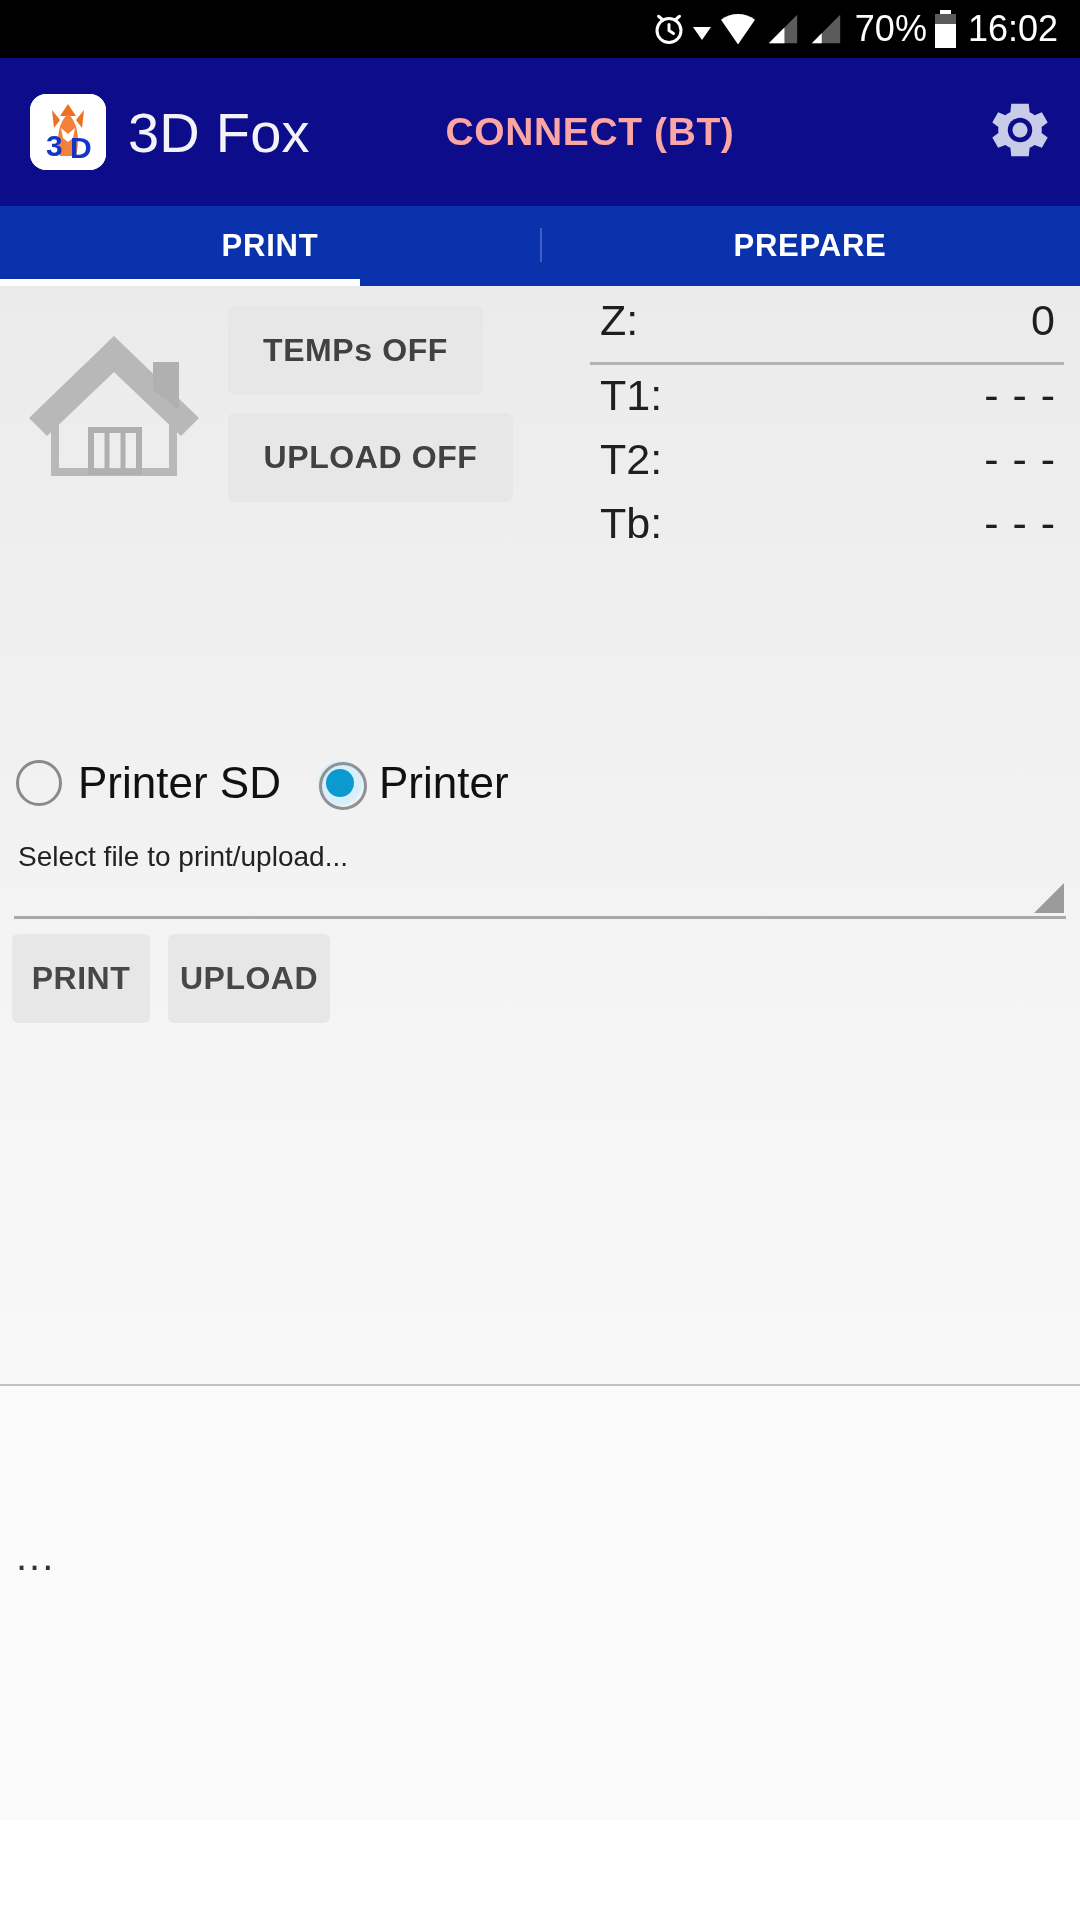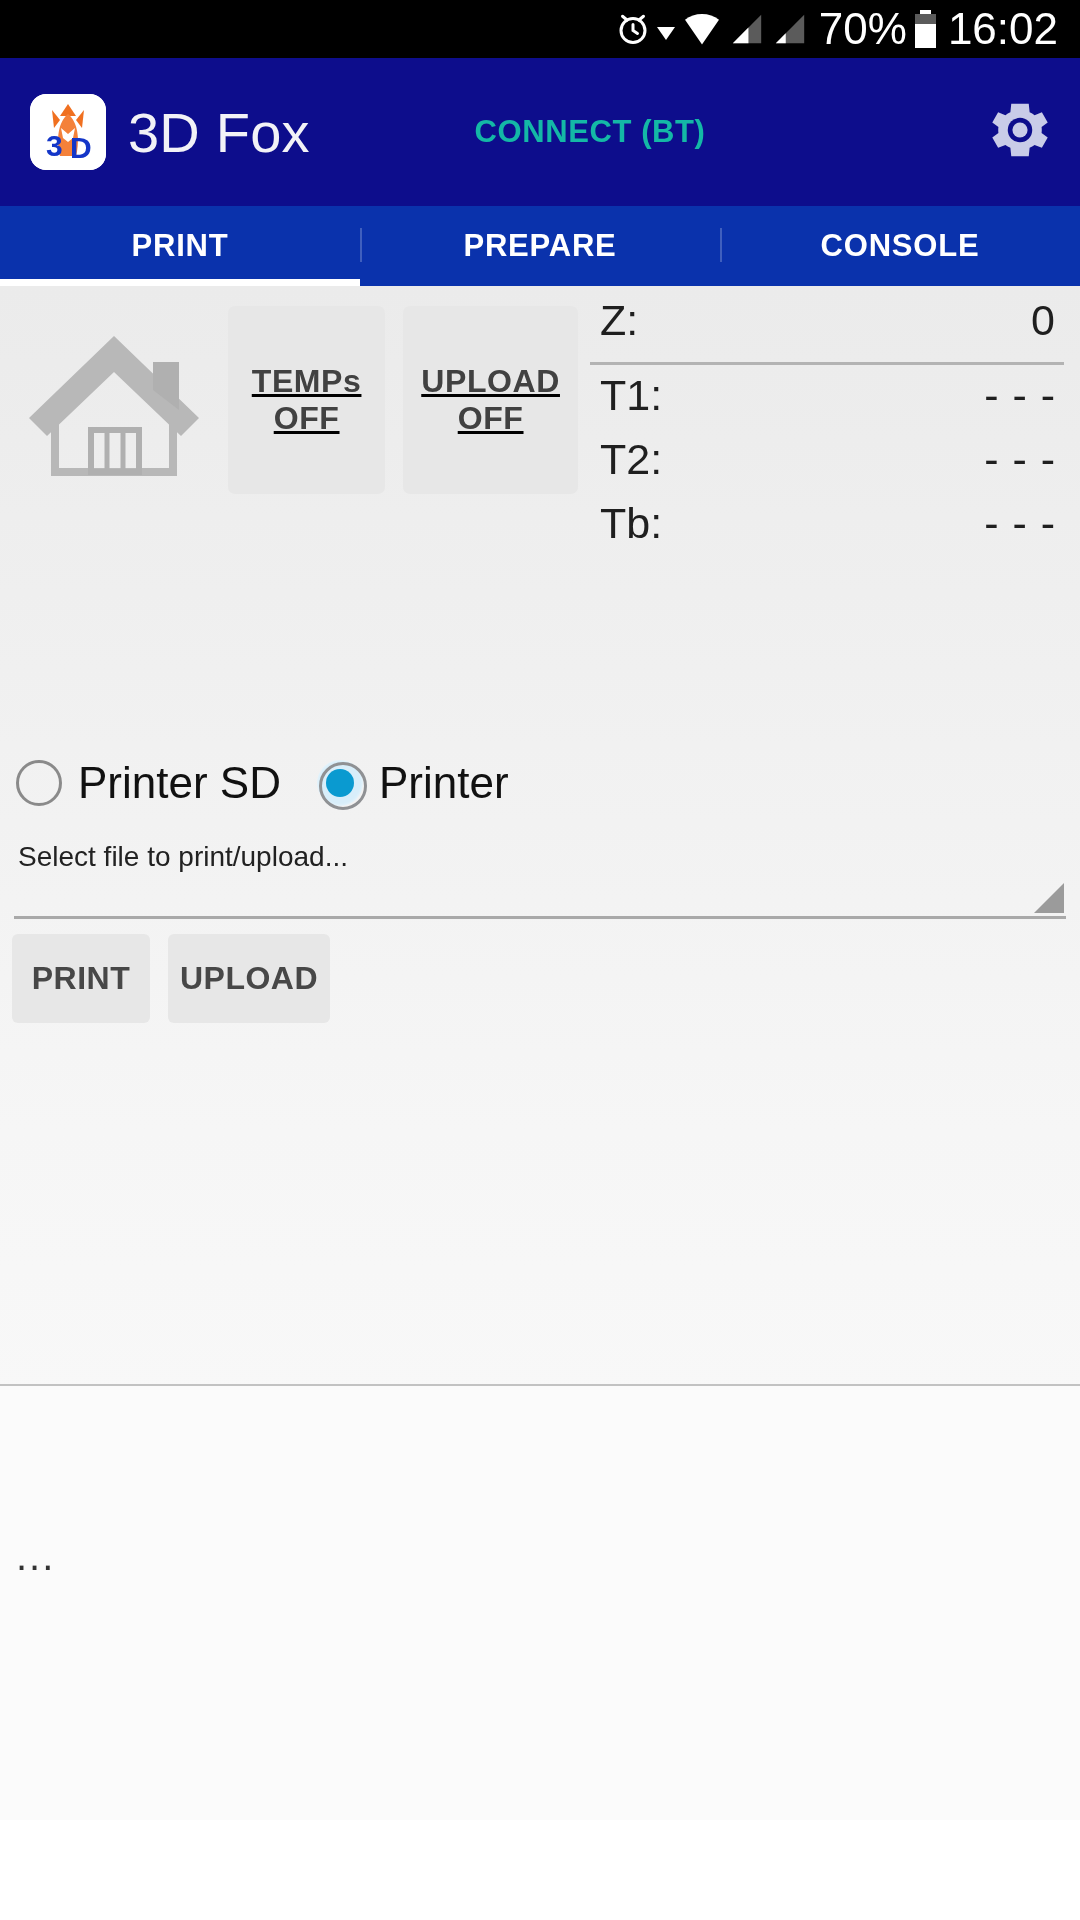--- a/index.html
+++ b/index.html
@@ -17,21 +17,21 @@
     display: flex;
     align-items: center;
     justify-content: flex-end;
     padding-right: 22px;
     gap: 0px;
   }
   .sb-item { display: flex; align-items: center; color: #ffffff; }
   .sb-gap { width: 12px; }
   .sb-text {
     color: #ffffff;
-    font-size: 44px;
+    font-size: 36px;
     font-weight: 400;
     letter-spacing: 0px;
   }
   .alarm-ico { width: 36px; height: 36px; }
   .dropcaret {
     width: 0; height: 0;
     border-left: 9px solid transparent;
     border-right: 9px solid transparent;
     border-top: 13px solid #ffffff;
     margin-left: 6px;
@@ -80,22 +80,22 @@
     color: #f2f2f7;
     font-size: 56px;
     font-weight: 400;
     margin-left: 22px;
     letter-spacing: 0.2px;
   }
   .connect-btn {
     position: absolute;
     left: 50%;
     transform: translateX(-50%);
-    color: #14b8a6;
-    font-size: 31px;
+    color: #fca5a5;
+    font-size: 39px;
     font-weight: bold;
     letter-spacing: 0.6px;
     margin-left: 50px;
   }
   .gear-wrap {
     margin-left: auto;
     width: 72px; height: 72px;
     display: flex; align-items: center; justify-content: center;
   }
 
@@ -146,24 +146,23 @@
   .home-col {
     width: 228px;
     display: flex;
     align-items: flex-start;
     justify-content: center;
     padding-top: 18px;
   }
   .btn-col {
     width: 350px;
     display: flex;
-    flex-direction: row;
+    flex-direction: column;
     gap: 18px;
     padding-top: 10px;
-    text-decoration: underline;
   }
   .gbtn {
     background: #e7e7e7;
     border: none;
     border-radius: 7px;
     color: #414141;
     font-size: 32px;
     font-weight: bold;
     letter-spacing: 0.6px;
     padding: 26px 10px;
@@ -395,21 +394,20 @@
         <circle cx="12" cy="12" r="4.2" fill="#0d0d8c"></circle>
         <circle cx="12" cy="12" r="2.6" fill="#c9cce8"></circle>
       </svg>
     </span>
   </div>
 </div>
 
 <div class="tabbar">
   <div class="tab">PRINT</div>
   <div class="tab">PREPARE</div>
-  <div class="tab">CONSOLE</div>
   <div class="tab-indicator"></div>
 </div>
 
 <div class="content">
 
   <div class="toprow">
     <div class="home-col">
       <span>
         <svg width="186" height="176" viewBox="0 0 186 176">
 

